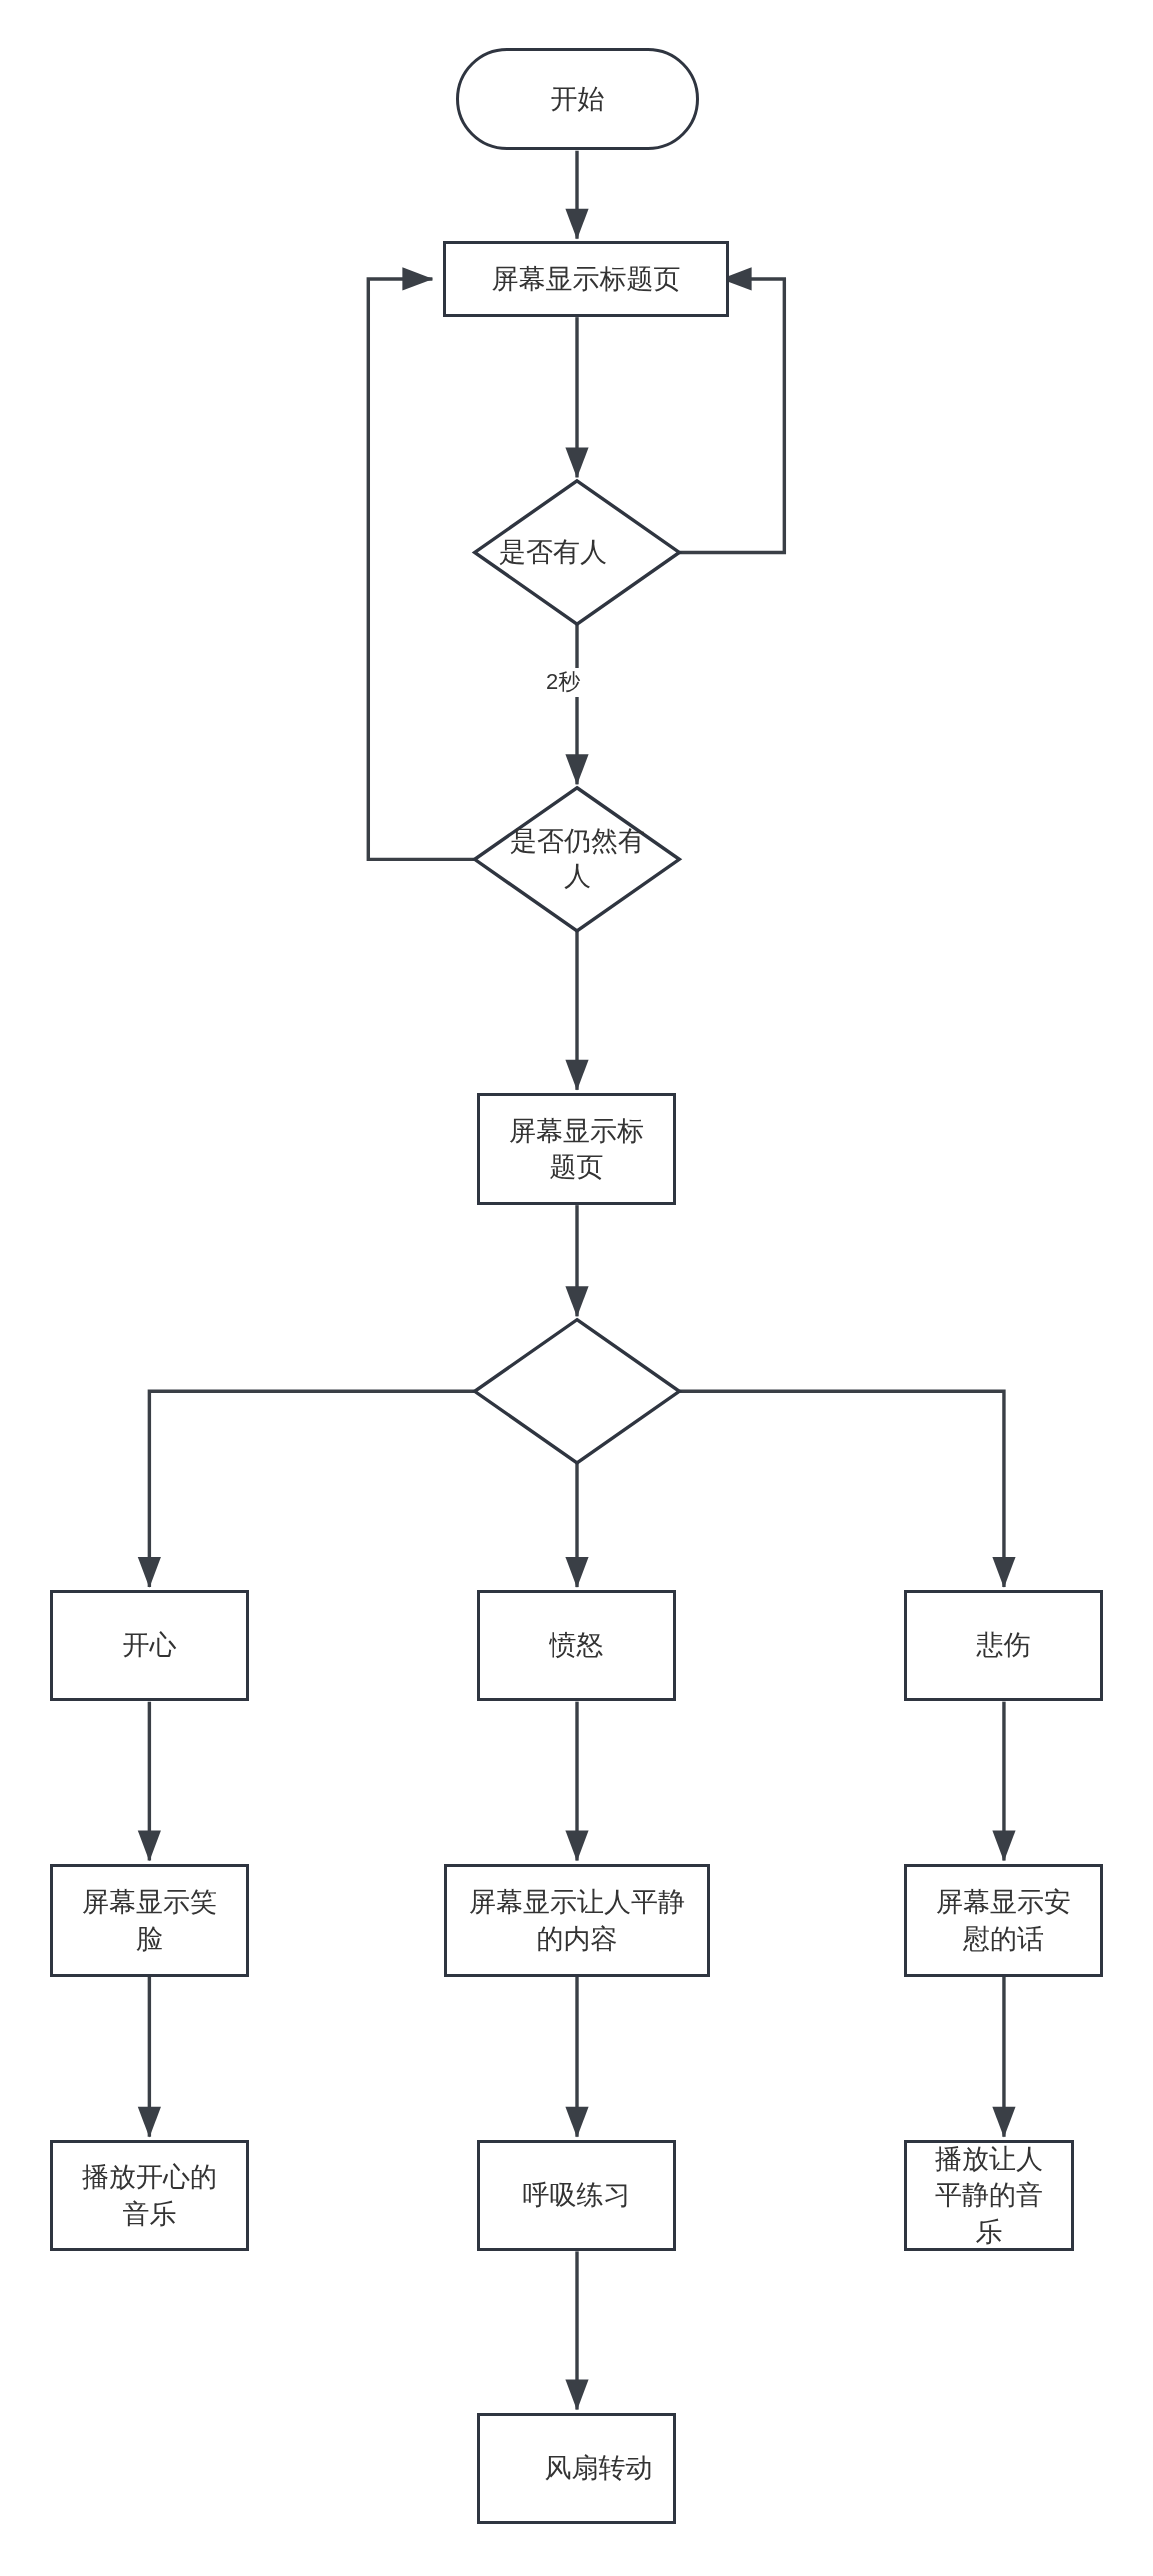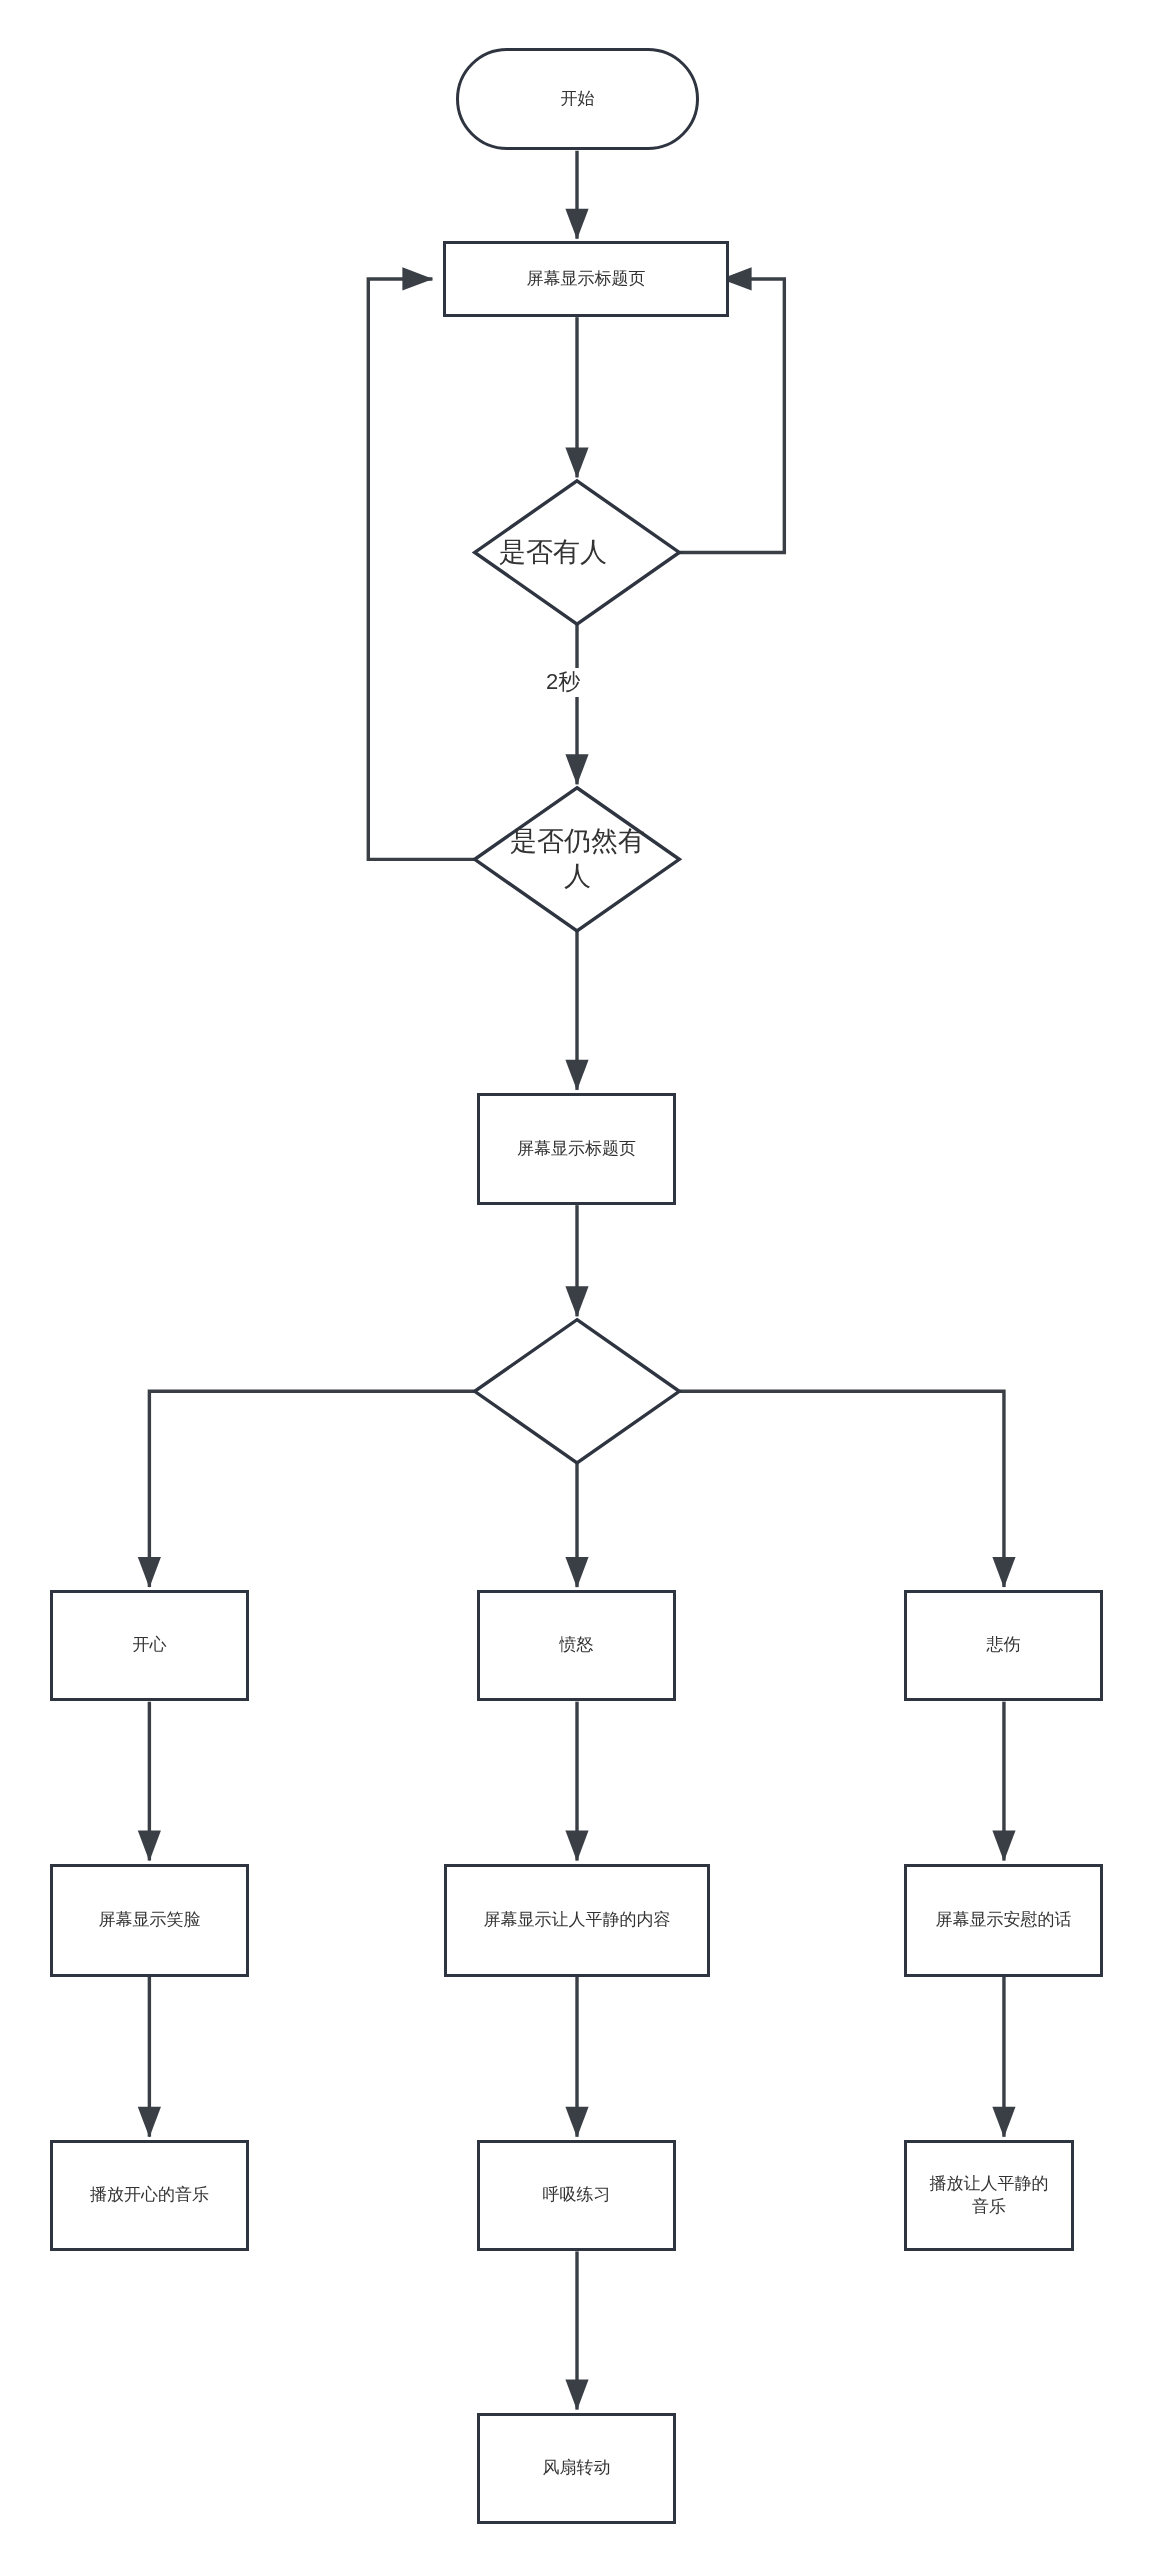--- a/index.html
+++ b/index.html
@@ -24,21 +24,21 @@
   .arrowhead{fill:var(--line);stroke:none;}
   .node{
     position:absolute;
     box-sizing:border-box;
     background:var(--background);
     border:3.4px solid var(--stroke);
     display:flex;
     align-items:center;
     justify-content:center;
     text-align:center;
-    font-size:17px;
+    font-size:27px;
     line-height:1.35;
     color:var(--text);
   }
   .stadium{border-radius:52px;}
   .label{
     position:absolute;
     display:flex;
     align-items:center;
     justify-content:flex-start;
     text-align:center;
@@ -132,21 +132,21 @@
   </div>
 
   <div class="node" style="left:477px;top:2140px;width:199px;height:111px;padding:0 20.5px;">
     <span>呼吸练习</span>
   </div>
 
   <div class="node" style="left:904px;top:2140px;width:170px;height:111px;padding:0 20.5px;">
     <span>播放让人平静的音乐</span>
   </div>
 
-  <div class="node" style="left:477px;top:2413px;width:199px;height:111px;padding:0 20.5px;">
+  <div class="node" style="left:477px;top:2413px;width:199px;height:111px;padding:0 20.5px;justify-content:flex-end;">
     <span>风扇转动</span>
   </div>
 
   <div class="label" style="left:499px;top:512px;width:157px;height:82px;">
     <span>是否有人</span>
   </div>
 
   <div class="label" style="left:499px;top:818px;width:157px;height:82px;">
     <span>是否仍然有人</span>
   </div>

